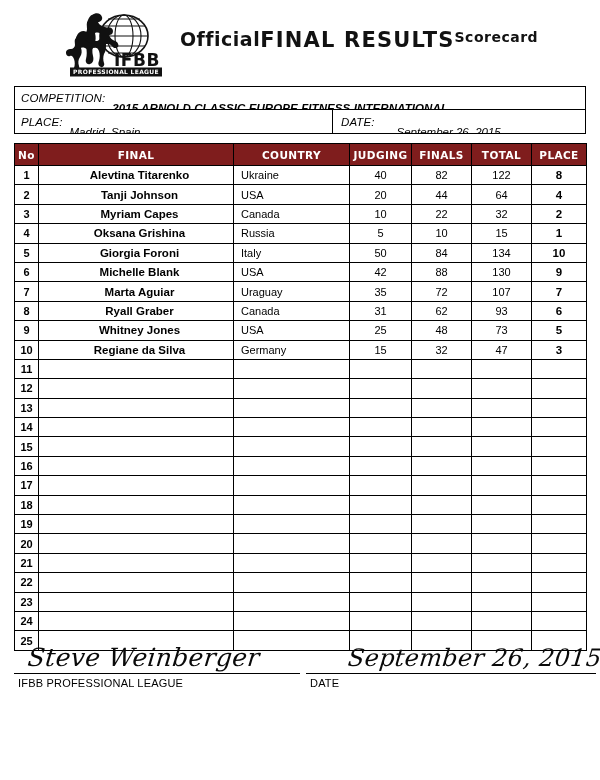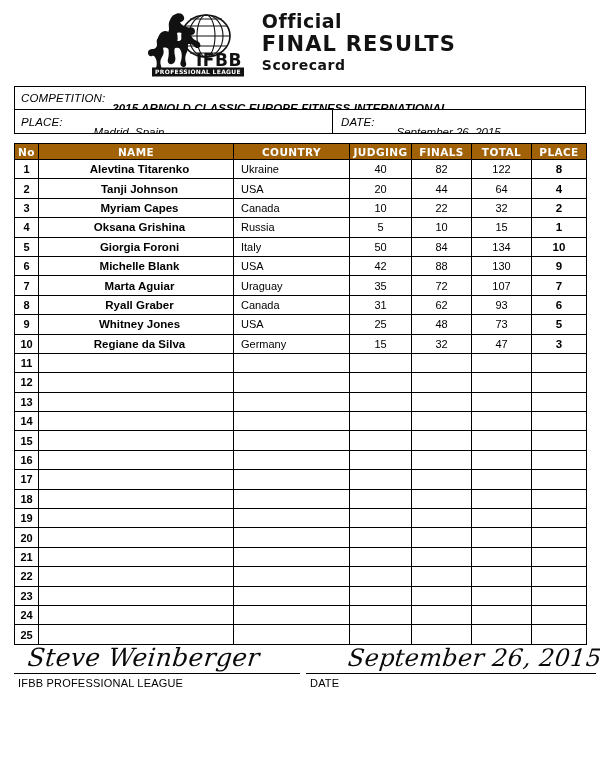--- a/index.html
+++ b/index.html
@@ -34,21 +34,21 @@
   }
   .logo-block {
     width: 104px;
     height: 72px;
     position: relative;
   }
   .logo-svg { display: block; }
 
   .title-block {
     display: flex;
-    flex-direction: column;
+    flex-direction: row;
     justify-content: center;
     line-height: 1.0;
   }
   .title-line {
     font-family: "DejaVu Sans", sans-serif;
     font-weight: bold;
     letter-spacing: 0.5px;
     color: #121212;
   }
   .title-official { font-size: 19px; padding-bottom: 3px; }
@@ -75,21 +75,21 @@
   .info-row.top { border-bottom: 1.5px solid #000; }
   .info-cell {
     display: flex;
     align-items: center;
     height: 100%;
     box-sizing: border-box;
     padding-left: 6px;
     white-space: nowrap;
     overflow: hidden;
   }
-  .info-cell.place-cell { width: 318px; border-right: 1.5px solid #000; gap: 24px; }
+  .info-cell.place-cell { width: 318px; border-right: 1.5px solid #000; }
   .info-cell.date-cell  { flex: 1; padding-left: 8px; }
   .info-label {
     font-size: 11.5px;
     font-weight: normal;
     letter-spacing: 0.1px;
   }
   .info-value {
     font-size: 11.5px;
     padding-left: 7px;
     margin-top: 20px;
@@ -107,27 +107,27 @@
     table-layout: fixed;
   }
   .results-table th, .results-table td {
     border: 1.2px solid #000;
     box-sizing: border-box;
     height: 19.4px;
     padding: 0;
     font-size: 11px;
   }
   .results-table thead th {
-    background: #a16207;
+    background: #7f1d1d;
     color: #ffffff;
     font-family: "DejaVu Sans", sans-serif;
     font-weight: bold;
     font-size: 10.5px;
     letter-spacing: 0.4px;
-    height: 16px;
+    height: 22px;
     border: 1.2px solid #000;
   }
   
   col.c-no      { width: 24px; }
   col.c-name    { width: 195px; }
   col.c-country { width: 116px; }
   col.c-judging { width: 62px; }
   col.c-finals  { width: 60px; }
   col.c-total   { width: 60px; }
   col.c-place   { width: 55px; }
@@ -276,21 +276,21 @@
       <col class="c-name">
       <col class="c-country">
     <col class="c-judging">
       <col class="c-finals">
       <col class="c-total">
       <col class="c-place">
   </colgroup>
   <thead>
     <tr>
       <th>No</th>
-      <th>NAME</th>
+      <th>FINAL</th>
       <th>COUNTRY</th>
       <th>JUDGING</th>
       <th>FINALS</th>
       <th>TOTAL</th>
       <th>PLACE</th>
     </tr>
   </thead>
   <tbody id="results-body">
       <tr>
         <td class="cell-no">1</td>

